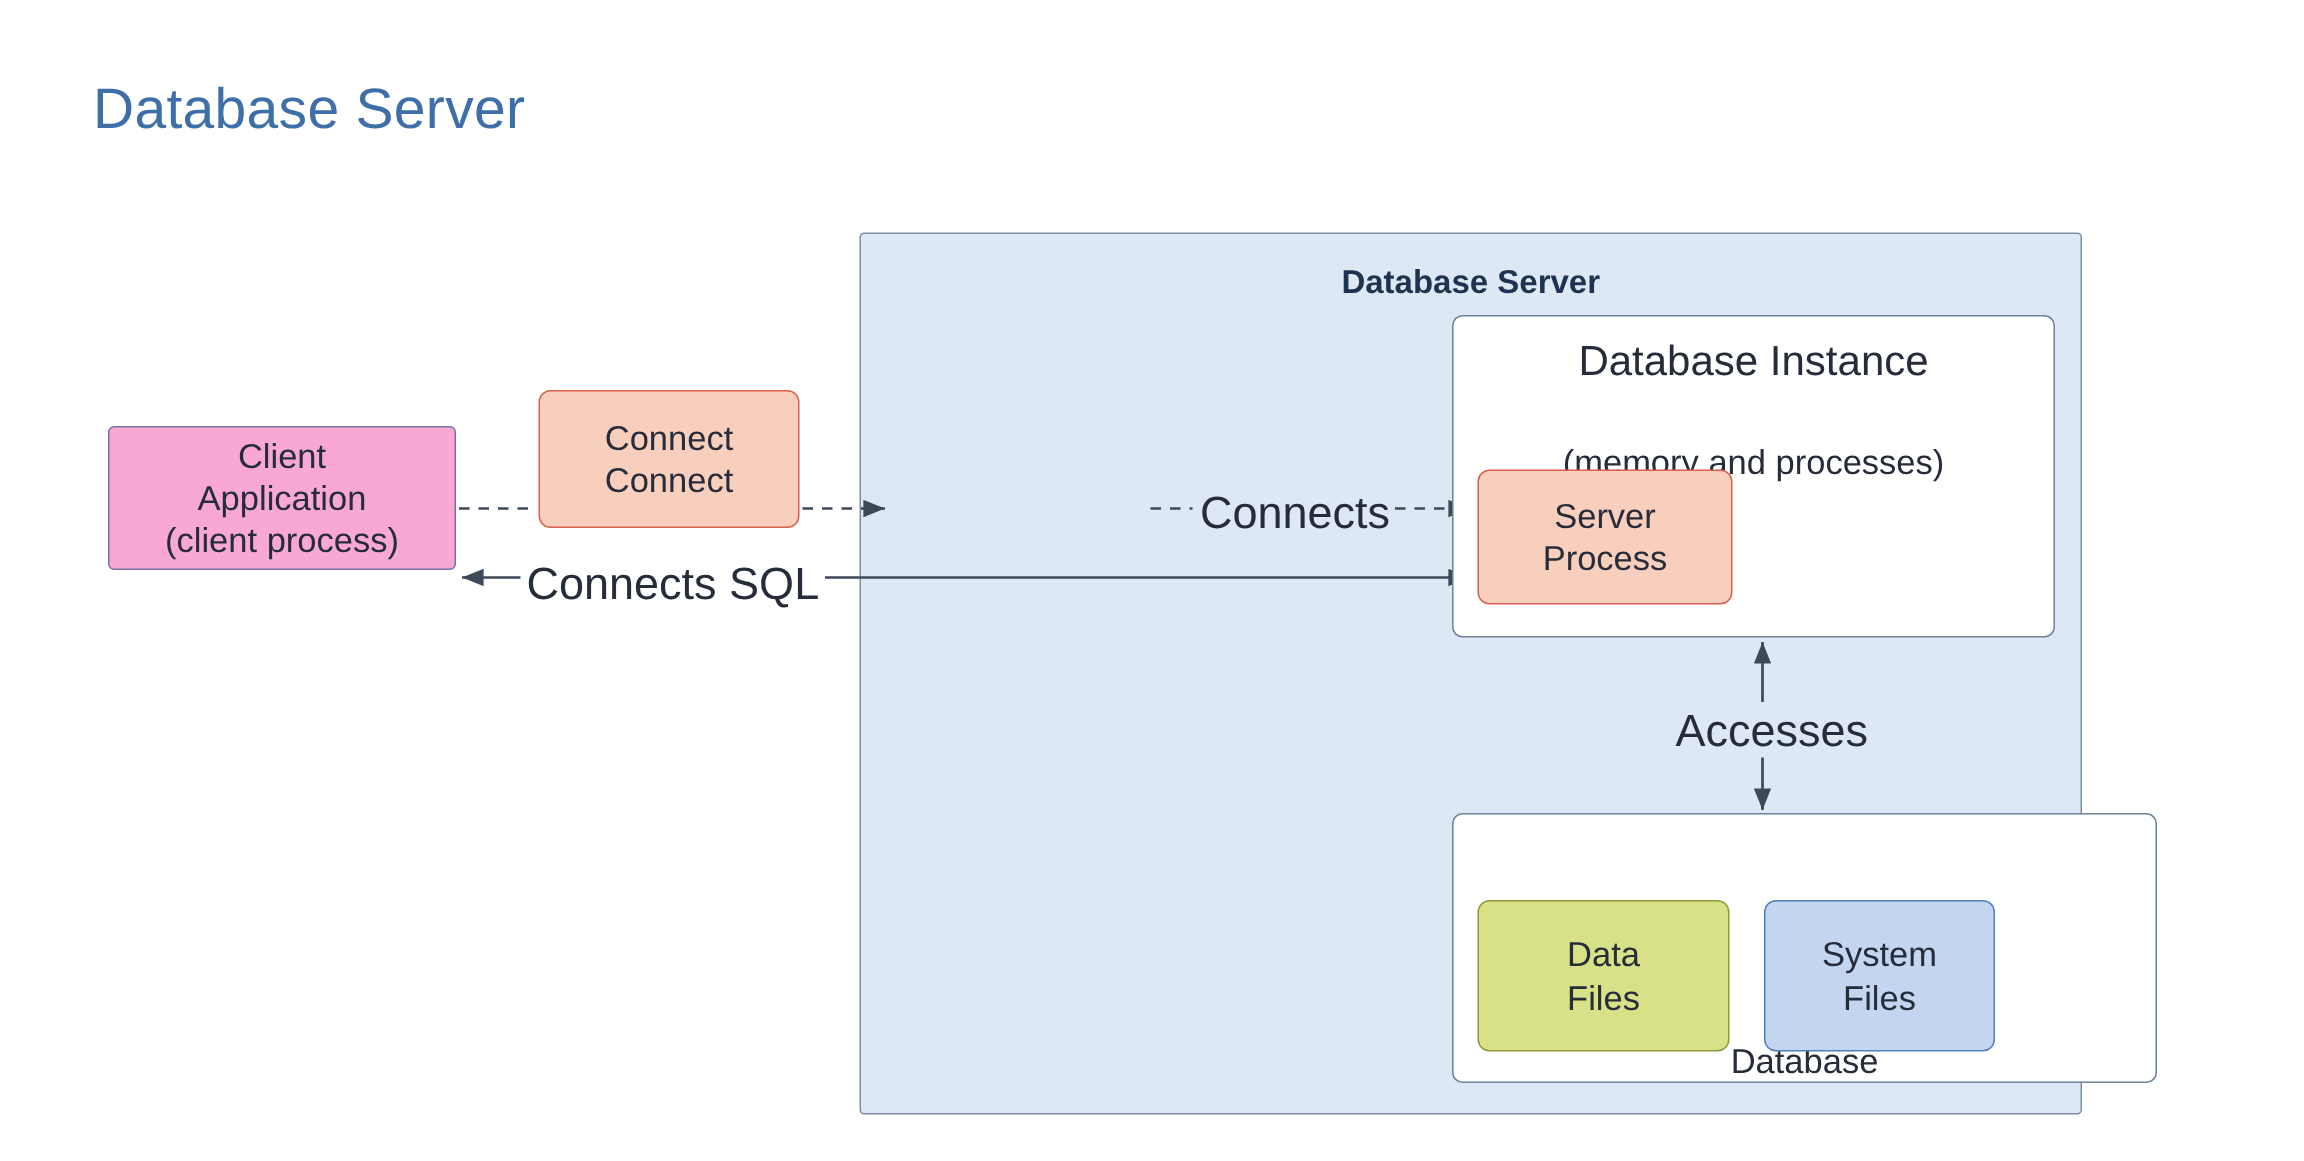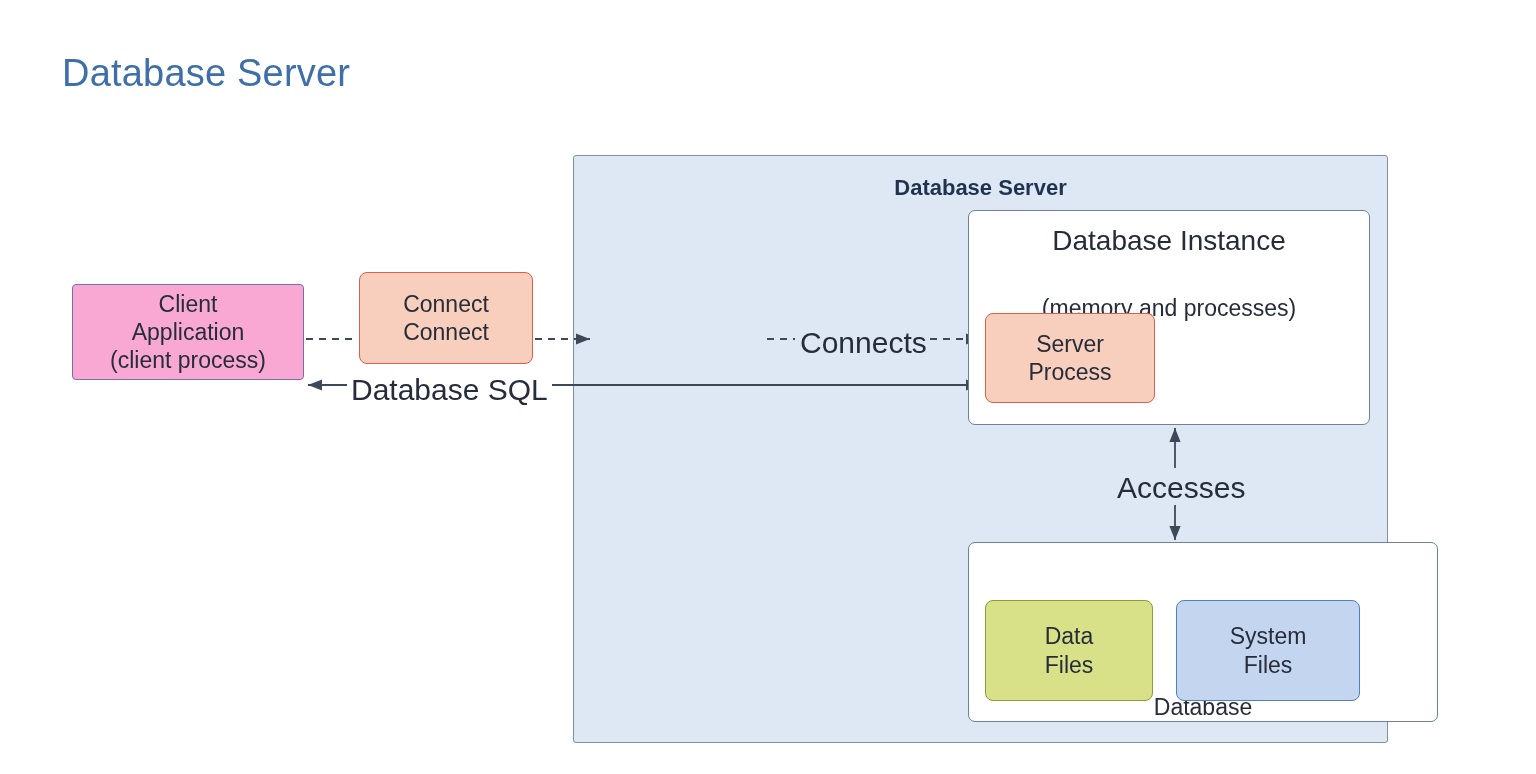--- a/index.html
+++ b/index.html
@@ -66,21 +66,21 @@
     width: 232px;
     height: 96px;
     background: #f9a8d4;
     border: 1.6px solid #7a6ea8;
     border-radius: 4px;
     font-size: 23px;
   }
   
   #connect-packet {
     left: 359px;
-    top: 272px;
+    top: 260px;
     width: 174px;
     height: 92px;
     background: #f8cfbd;
     border: 1.8px solid #d8604c;
     border-radius: 8px;
     font-size: 23px;
   }
   
   #listener {
     left: 595px;
@@ -139,21 +139,21 @@
     width: 168px;
     height: 101px;
     background: #d8e088;
     border: 1.7px solid #8e9a3c;
     border-radius: 8px;
     font-size: 23px;
   }
   #system-files {
     left: 1176px;
     top: 600px;
-    width: 184px;
+    width: 154px;
     height: 101px;
     background: #c3d5ef;
     border: 1.7px solid #4f82bd;
     border-radius: 8px;
     font-size: 23px;
   }
   
   .edge-label {
     position: absolute;
     font-size: 30px;
@@ -246,16 +246,16 @@
     <div>Data</div>
     <div>Files</div>
   </div>
 
   <div class="node" id="system-files">
     <div>System</div>
     <div>Files</div>
   </div>
 
   <div class="edge-label" id="label-connects">Connects</div>
-  <div class="edge-label" id="label-processes-sql">Database SQL</div>
+  <div class="edge-label" id="label-processes-sql">Connects SQL</div>
   <div class="edge-label" id="label-accesses">Accesses</div>
 
 </div>
 
 </body></html>

